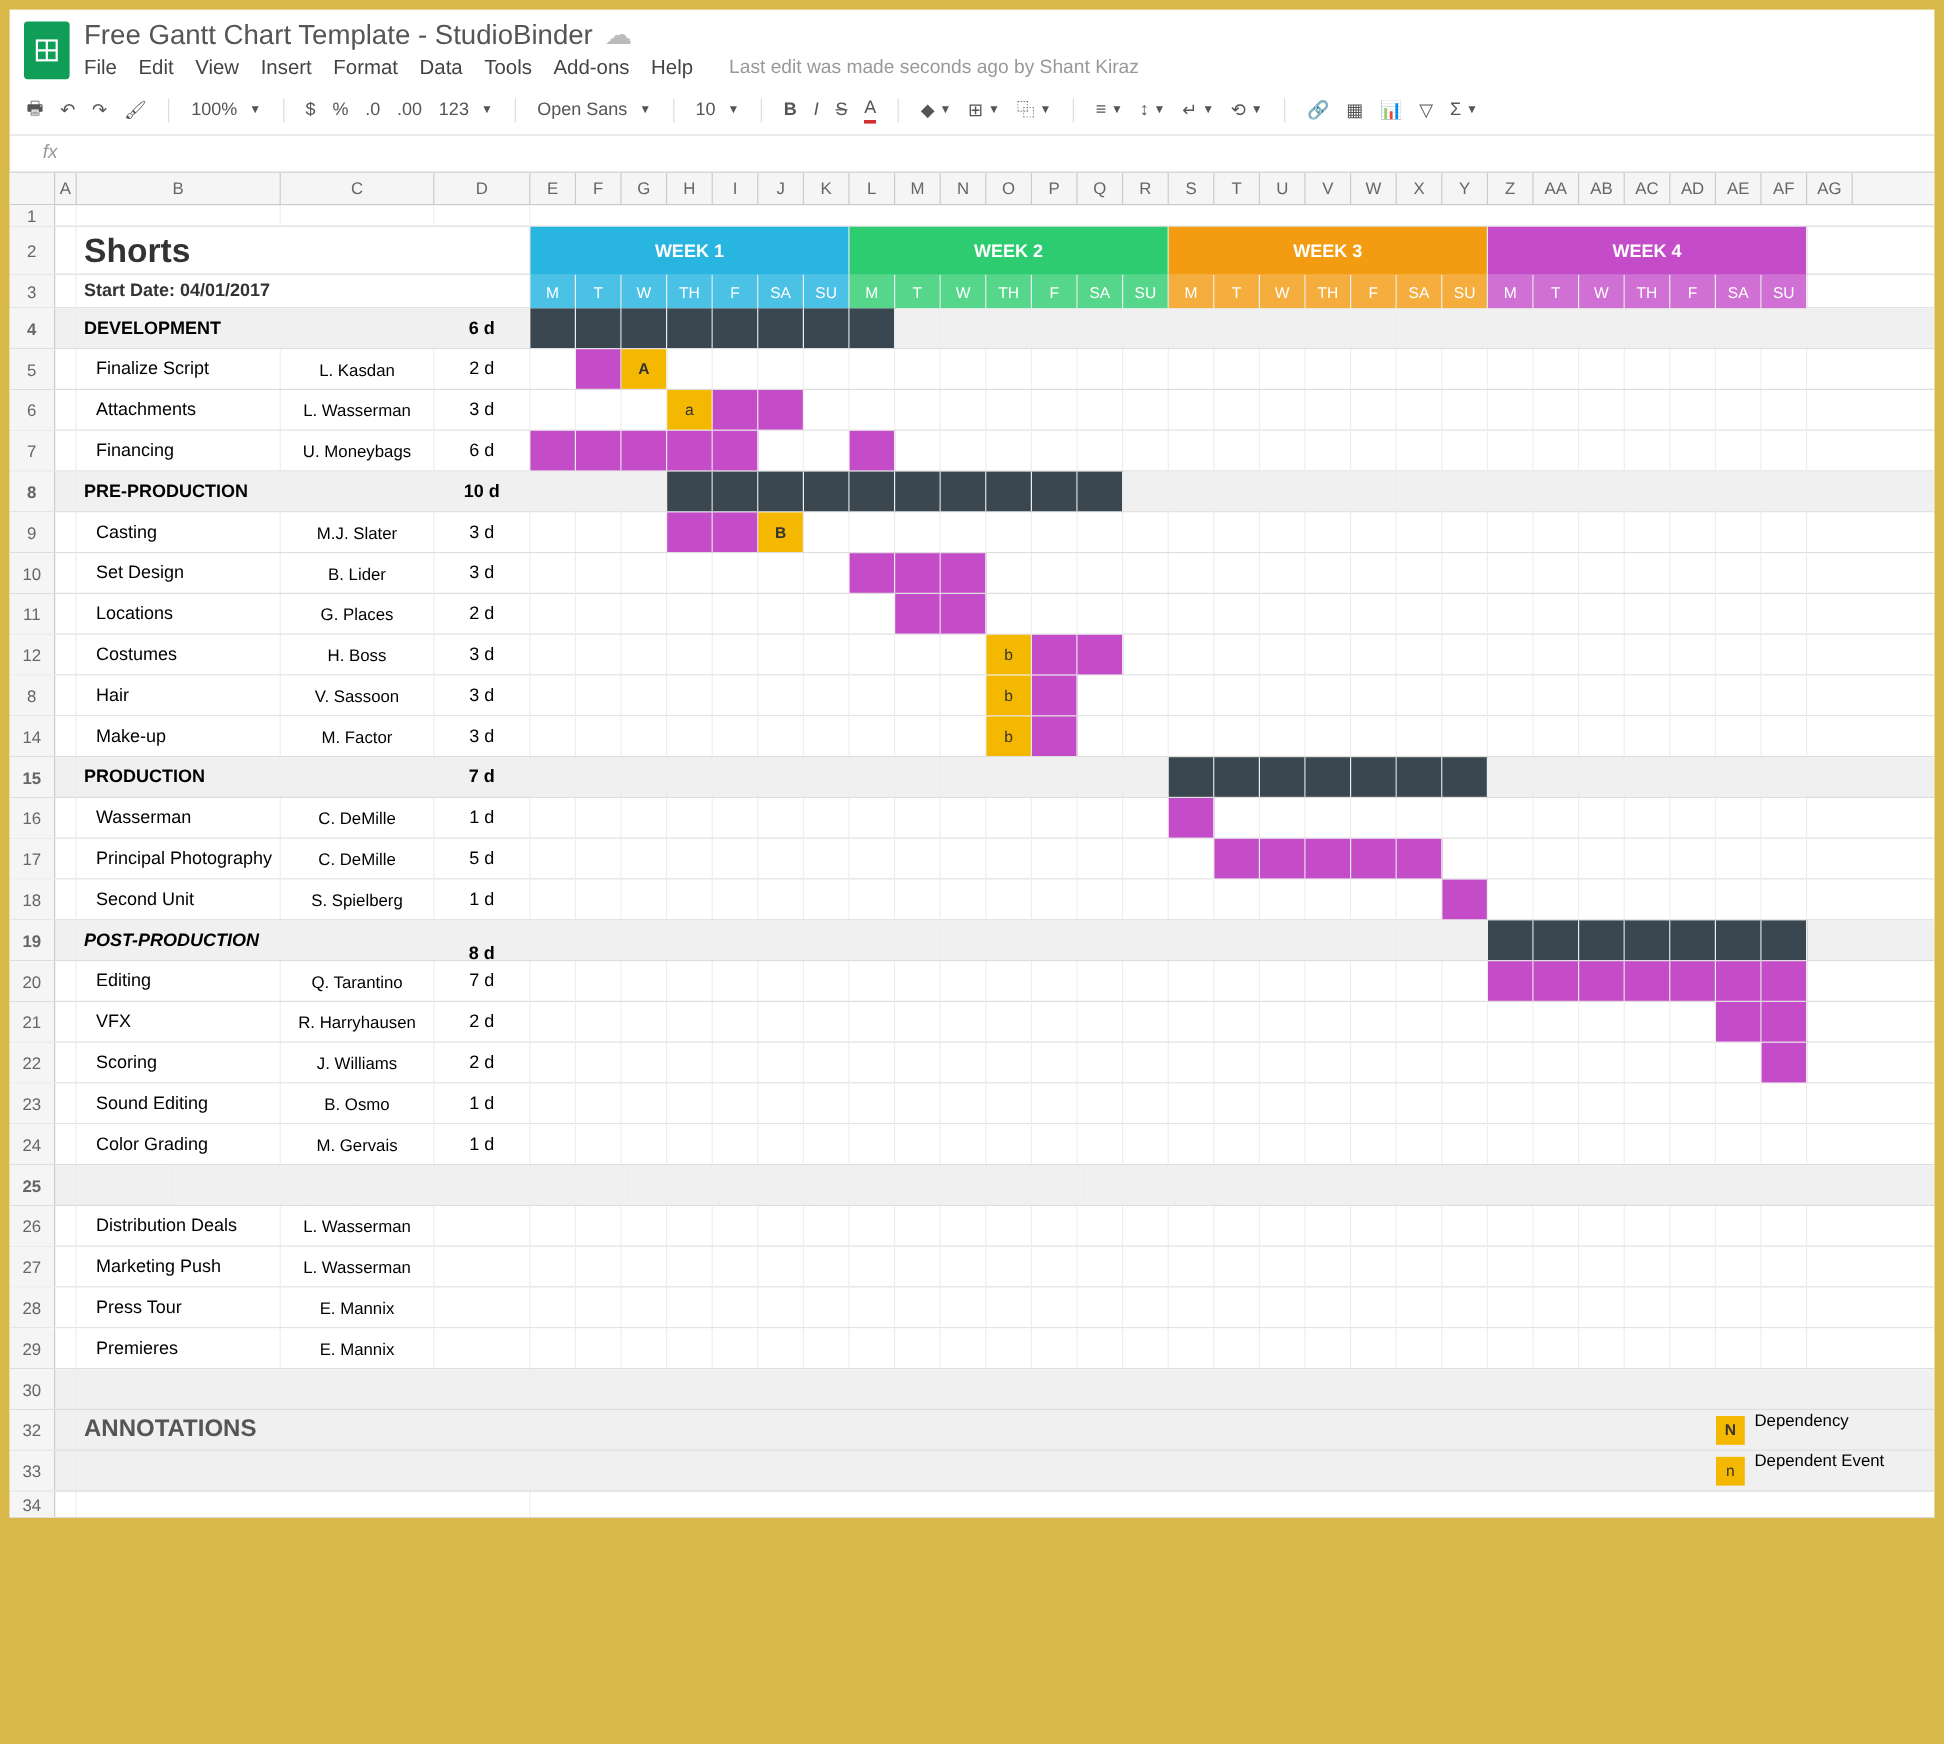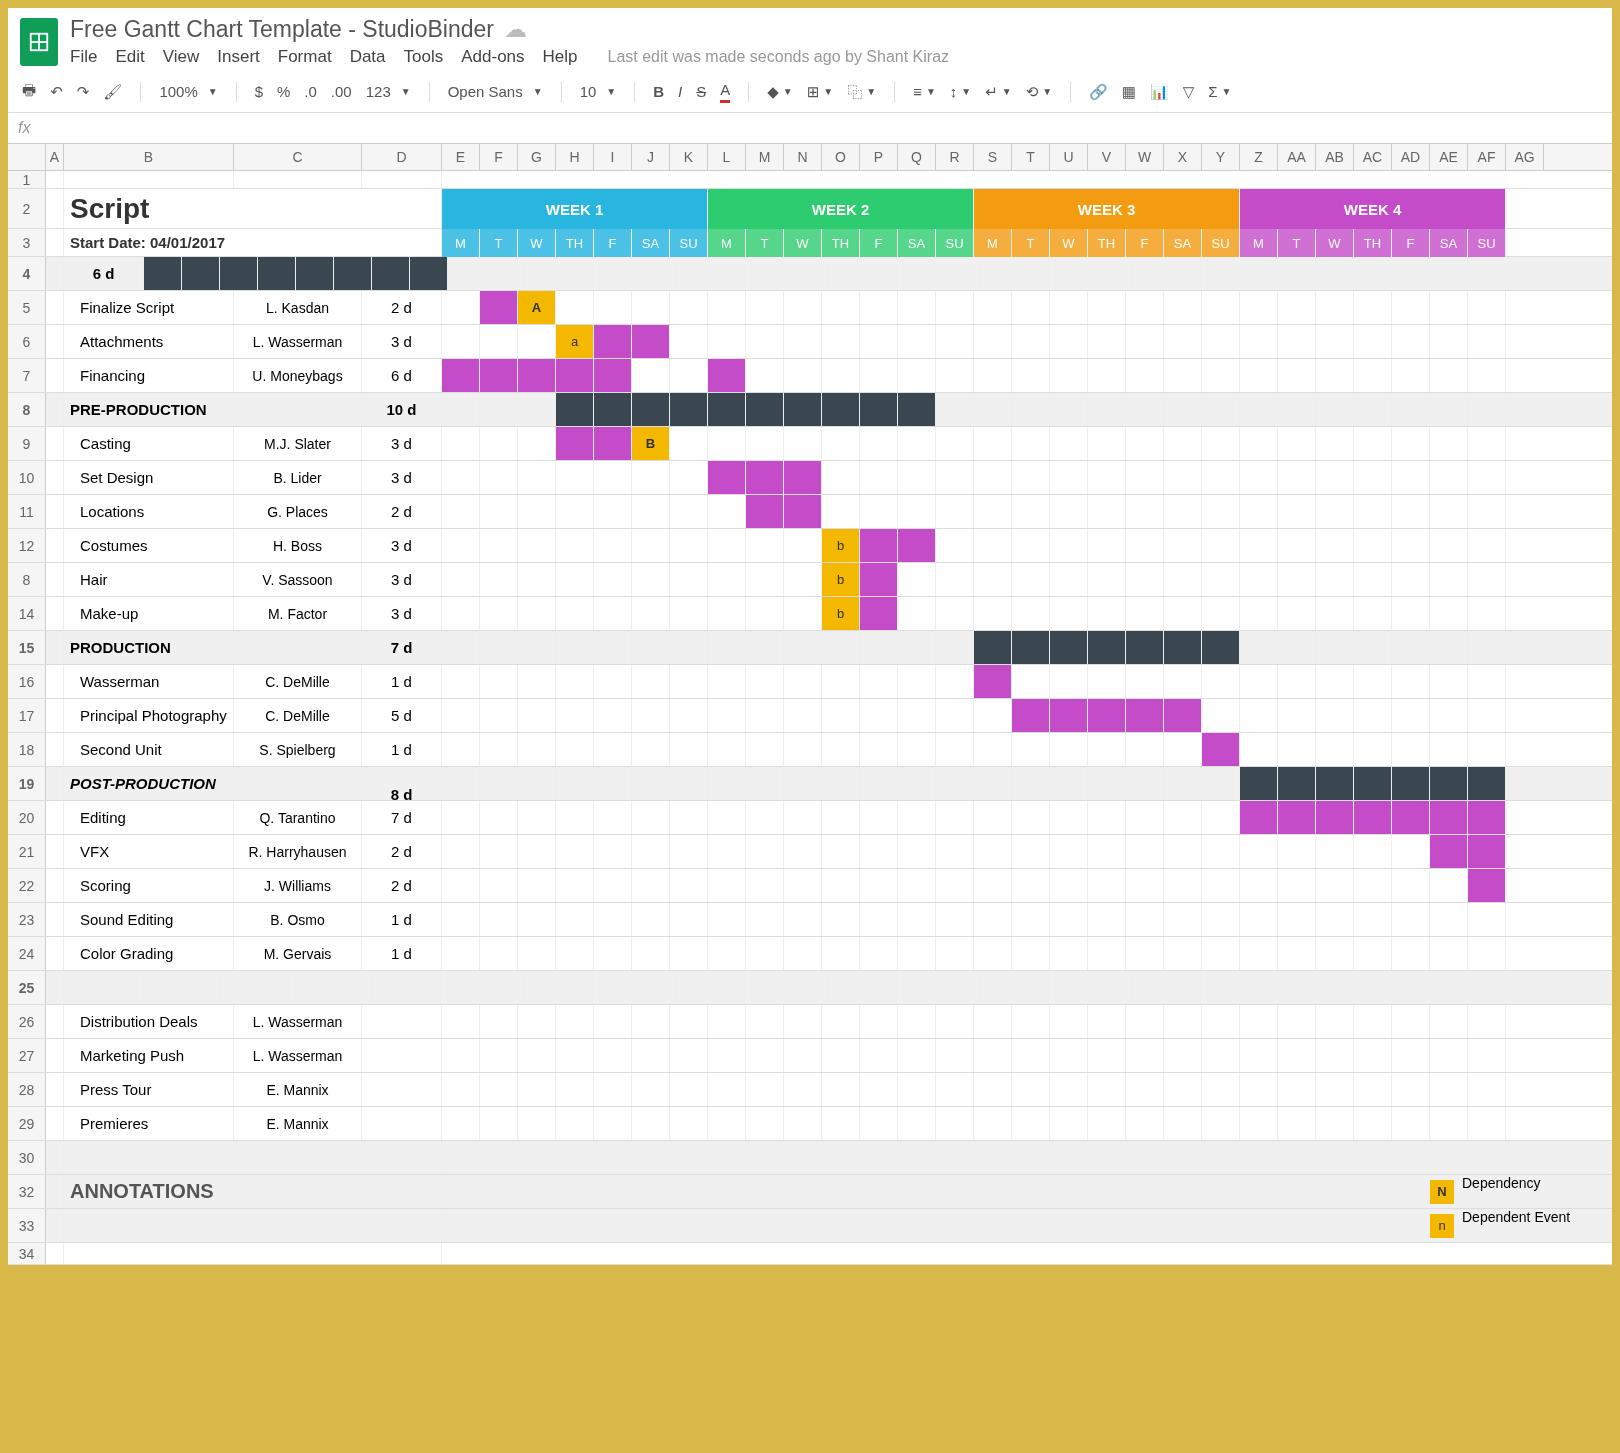--- a/index.html
+++ b/index.html
@@ -11,21 +11,21 @@
 .title-area { flex:1; }
 .doc-title { font-size:23px; color:#555; display:flex; align-items:center; gap:10px; }
 .menus { display:flex; gap:18px; font-size:17px; color:#444; margin-top:4px; align-items:center; }
 .menus span { cursor:pointer; }
 .last-edit { color:#999; font-size:16px; margin-left:12px; }
 .toolbar { display:flex; align-items:center; gap:14px; padding:8px 14px; border-bottom:1px solid #ddd; font-size:15px; color:#555; }
 .tb-sep { width:1px; height:20px; background:#ddd; margin:0 4px; }
 .tb-btn { cursor:pointer; display:flex; align-items:center; }
 .tb-sel { display:flex; align-items:center; gap:6px; }
 .fx-bar { display:flex; align-items:center; padding:6px 10px; border-bottom:1px solid #ccc; font-style:italic; color:#999; font-size:16px; }
-.fx-lbl { width:30px; }
+.fx-lbl { width:30px;text-align:right; }
 .fx-in { flex:1; border:none; outline:none; }
 
 .grid { overflow:auto; }
 .col-hdrs { display:flex; background:#f5f5f5; border-bottom:1px solid #ccc; }
 .corner { width:38px; height:26px; border-right:1px solid #ccc; background:#f5f5f5; }
 .col-h { height:26px; border-right:1px solid #ccc; text-align:center; font-size:14px; color:#666; line-height:26px; }
 .row { display:flex; border-bottom:1px solid #ddd; }
 .row-h { width:38px; background:#f5f5f5; border-right:1px solid #ccc; text-align:center; font-size:14px; color:#666; display:flex; align-items:center; justify-content:center; }
 .cell { border-right:1px solid #eee; display:flex; align-items:center; padding:0 6px; font-size:15px; }
 
@@ -202,21 +202,21 @@
         <div class="cell wB"></div>
         <div class="cell wC"></div>
         <div class="cell wD"></div>
       <div id="r1days"></div>
     </div>
 
     <div class="row" style="height:40px">
       <div class="row-h">2</div>
       <div class="cell wA"></div>
       <div class="cell" style="width:378px">
-          <span class="big-title">Script</span>
+          <span class="big-title">Shorts</span>
         </div>
       <div id="weekhdrs" style="display:flex">
           <div class="cell wk-hdr wk1" style="width: 266px;">WEEK 1</div>
           <div class="cell wk-hdr wk2" style="width: 266px;">WEEK 2</div>
           <div class="cell wk-hdr wk3" style="width: 266px;">WEEK 3</div>
           <div class="cell wk-hdr wk4" style="width: 266px;">WEEK 4</div>
         </div>
     </div>
 
     <div class="row" style="height:28px">
@@ -254,20 +254,21 @@
           <div class="cell day-hdr day wk4d">F</div>
           <div class="cell day-hdr day wk4d">SA</div>
           <div class="cell day-hdr day wk4d">SU</div>
         </div>
     </div>
 
     <div id="ganttrows">
         <div class="row phase-row">
           <div class="row-h">4</div>
           <div class="cell wA"></div>
+          <div class="cell" style="width: 298px; font-weight: bold;">DEVELOPMENT</div>
           <div class="cell wD dur" style="font-weight: bold;">6 d</div>
           <div class="g-cell phase-blk"></div>
           <div class="g-cell phase-blk"></div>
           <div class="g-cell phase-blk"></div>
           <div class="g-cell phase-blk"></div>
           <div class="g-cell phase-blk"></div>
           <div class="g-cell phase-blk"></div>
           <div class="g-cell phase-blk"></div>
           <div class="g-cell phase-blk"></div>
           <div class="g-cell" style="background: rgb(240, 240, 240);"></div>

